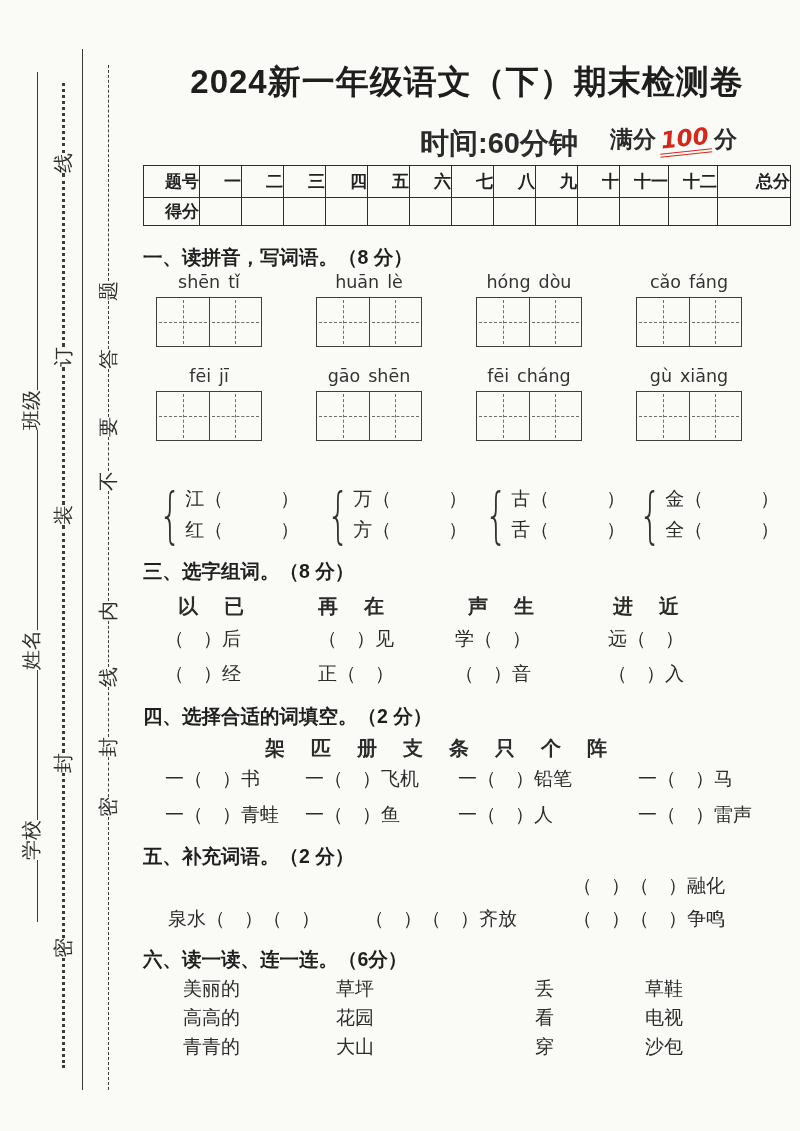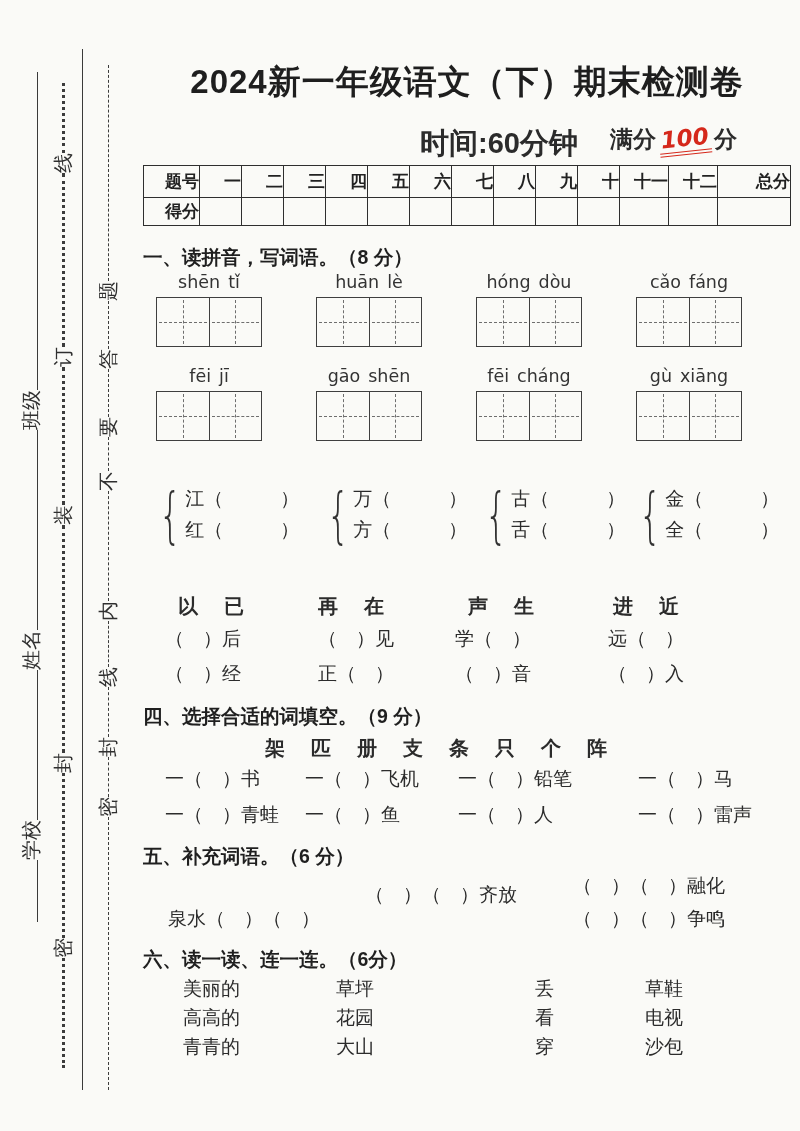--- a/index.html
+++ b/index.html
@@ -245,20 +245,21 @@
       </div>
     </div>
     <div class="pairgroup" style="left:488px;top:486px">
       <span class="brace">{</span>
       <div class="paircol">
         <div class="pline"><span>金</span><span>（　　　）</span></div>
         <div class="pline"><span>全</span><span>（　　　）</span></div>
       </div>
     </div>
 
+    <div class="sec-title" style="top:558px">三、选字组词。（8 分）</div>
 
     <div class="bankpair" style="left:35px;top:593px">
         <span>以</span>
         <span>已</span>
       </div>
     <div class="bankpair" style="left:175px;top:593px">
         <span>再</span>
         <span>在</span>
       </div>
     <div class="bankpair" style="left:325px;top:593px">
@@ -272,21 +273,21 @@
 
     <span class="cell" style="left:22px;top:626px">（　）后</span>
     <span class="cell" style="left:175px;top:626px">（　）见</span>
     <span class="cell" style="left:312px;top:626px">学（　）</span>
     <span class="cell" style="left:465px;top:626px">远（　）</span>
     <span class="cell" style="left:22px;top:661px">（　）经</span>
     <span class="cell" style="left:175px;top:661px">正（　）</span>
     <span class="cell" style="left:312px;top:661px">（　）音</span>
     <span class="cell" style="left:465px;top:661px">（　）入</span>
 
-    <div class="sec-title" style="top:703px">四、选择合适的词填空。（9 分）</div>
+    <div class="sec-title" style="top:703px">四、选择合适的词填空。（2 分）</div>
 
     <div class="bankrow" style="left:122px;top:735px">
       <span>架</span>
         <span>匹</span>
         <span>册</span>
         <span>支</span>
         <span>条</span>
         <span>只</span>
         <span>个</span>
         <span>阵</span>
@@ -294,25 +295,25 @@
 
     <span class="cell" style="left:22px;top:766px">一（　）书</span>
     <span class="cell" style="left:162px;top:766px">一（　）飞机</span>
     <span class="cell" style="left:315px;top:766px">一（　）铅笔</span>
     <span class="cell" style="left:495px;top:766px">一（　）马</span>
     <span class="cell" style="left:22px;top:802px">一（　）青蛙</span>
     <span class="cell" style="left:162px;top:802px">一（　）鱼</span>
     <span class="cell" style="left:315px;top:802px">一（　）人</span>
     <span class="cell" style="left:495px;top:802px">一（　）雷声</span>
 
-    <div class="sec-title" style="top:843px">五、补充词语。（6 分）</div>
+    <div class="sec-title" style="top:843px">五、补充词语。（2 分）</div>
 
     <span class="cell" style="left:430px;top:873px">（　）（　）融化</span>
     <span class="cell" style="left:25px;top:906px">泉水（　）（　）</span>
-    <span class="cell" style="left:222px;top:882px">（　）（　）齐放</span>
+    <span class="cell" style="left:222px;top:906px">（　）（　）齐放</span>
     <span class="cell" style="left:430px;top:906px">（　）（　）争鸣</span>
 
     <div class="sec-title" style="top:946px">六、读一读、连一连。（6分）</div>
 
     <span class="cell" style="left:40px;top:976px">美丽的</span>
     <span class="cell" style="left:40px;top:1005px">高高的</span>
     <span class="cell" style="left:40px;top:1034px">青青的</span>
     <span class="cell" style="left:193px;top:976px">草坪</span>
     <span class="cell" style="left:193px;top:1005px">花园</span>
     <span class="cell" style="left:193px;top:1034px">大山</span>

